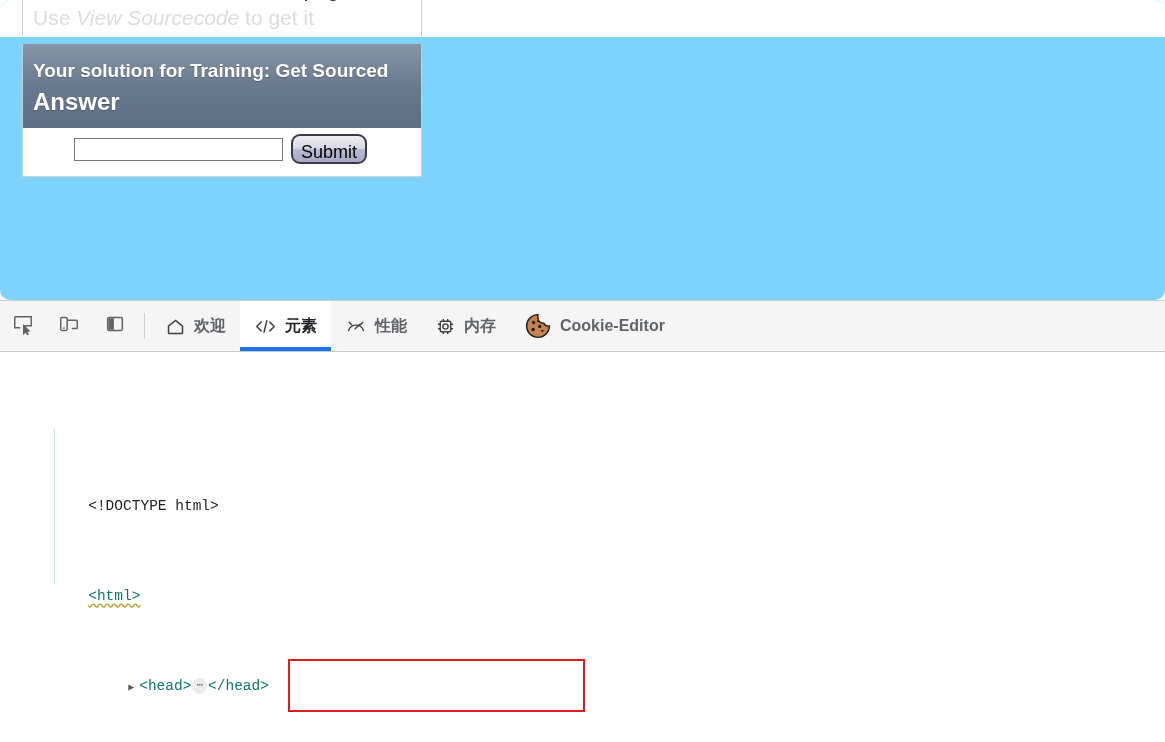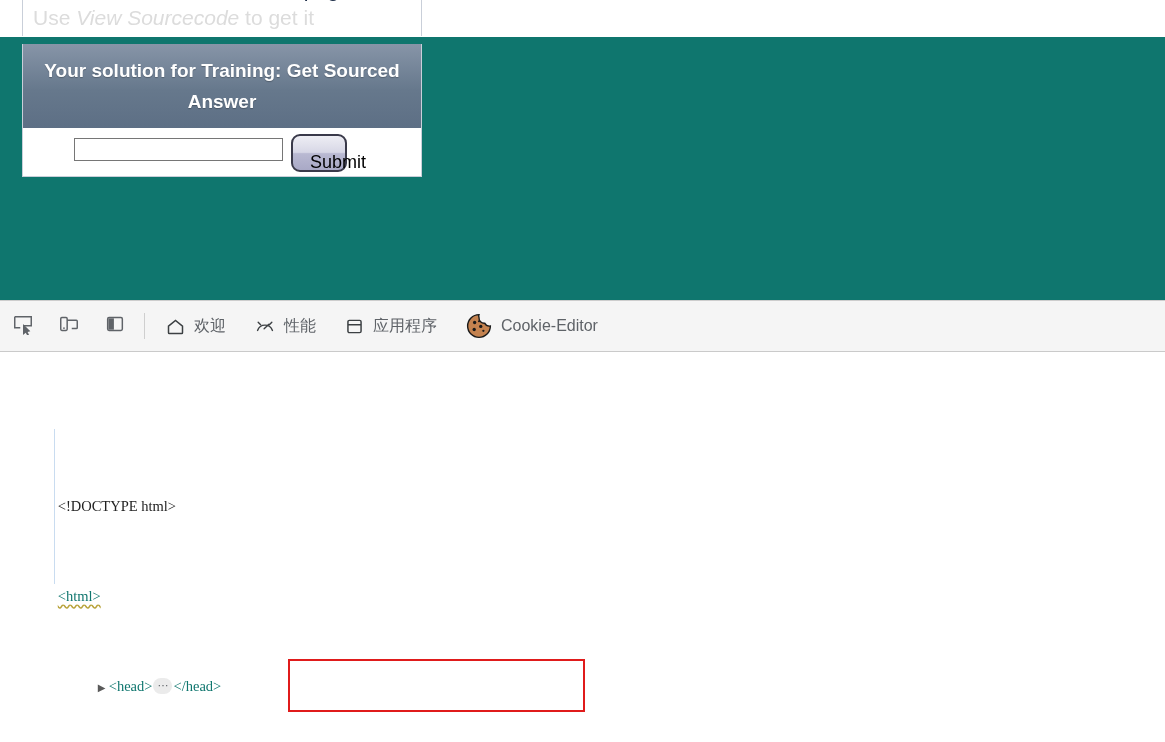--- a/index.html
+++ b/index.html
@@ -11,22 +11,23 @@
     background: #ffffff;
     font-family: "Liberation Sans", sans-serif;
   }
 
   
   .page-region {
     position: absolute;
     left: 0; top: 0;
     width: 1165px;
     height: 300px;
-    background: #0f766e;
+    background: #7dd3fc;
     overflow: hidden;
+    border-radius: 10px;
   }
   .page-white-strip {
     position: absolute;
     left: 0; top: 0;
     width: 1165px;
     height: 37px;
     background: #ffffff;
   }
   .intro-box {
     position: absolute;
@@ -55,32 +56,31 @@
     position: absolute;
     left: 22px; top: 44px;
     width: 400px;
     background: #ffffff;
     border: 1px solid #c9cfd9;
     border-top: none;
   }
   .sol-header {
     background: linear-gradient(to bottom, #8795a8 0%, #66788c 55%, #5d6f85 100%);
     padding: 12px 10px 10px 10px;
-    text-align: center;
   }
   .sol-title {
     color: #ffffff;
     font-size: 19px;
     font-weight: bold;
     line-height: 30px;
     text-shadow: 0 1px 1px rgba(0,0,0,0.25);
   }
   .sol-subtitle {
     color: #ffffff;
-    font-size: 19px;
+    font-size: 24px;
     font-weight: bold;
     line-height: 32px;
     text-shadow: 0 1px 1px rgba(0,0,0,0.25);
   }
   .sol-body {
     background: #ffffff;
     height: 48px;
     position: relative;
   }
   .answer-input {
@@ -90,49 +90,50 @@
     border: 1px solid #767676;
     background: #ffffff;
     font-family: "Liberation Sans", sans-serif;
     font-size: 13px;
     padding: 0 3px;
     outline: none;
   }
   .submit-btn {
     position: absolute;
     left: 268px; top: 6px;
-    width: 56px; height: 30px;
+    width: 76px; height: 30px;
     border: 2px solid #3a3a4a;
     border-radius: 9px;
     background: linear-gradient(to bottom, #eeeef4 0%, #d7d7e6 48%, #b9b9d2 52%, #a9a9c6 100%);
     color: #000000;
     font-family: "Liberation Sans", sans-serif;
     font-size: 18px;
     line-height: 1;
     cursor: pointer;
-    padding: 17px;
+    padding: 7px;
   }
 
   
   .devtools {
     position: absolute;
     left: 0; top: 300px;
     width: 1165px;
     height: 442px;
     background: #ffffff;
     border-top: 1px solid #cdcdcd;
   }
   .dt-toolbar {
     position: relative;
     height: 51px;
     background: #f5f5f5;
     border-bottom: 1px solid #cacaca;
     display: flex;
     align-items: stretch;
     overflow: hidden;
+    font-weight: bold;
   }
   .dt-iconbtn {
     width: 46px;
     display: flex;
     align-items: center;
     justify-content: center;
     cursor: pointer;
   }
   .dt-sep {
     width: 1px;
@@ -161,21 +162,21 @@
     position: absolute;
     left: 0; right: 0; bottom: 0;
     height: 4px;
     background: #1a73e8;
   }
   .dt-tab svg { display: block; }
 
   
   .dom-tree {
     position: relative;
-    font-family: Liberation Serif, serif;
+    font-family: Liberation Mono, monospace;
     font-size: 14.5px;
     line-height: 22.5px;
     color: #222222;
     padding-top: 8px;
     height: 390px;
     overflow: hidden;
     white-space: pre;
   }
   .dom-row {
     position: relative;
@@ -279,45 +280,56 @@
 
     <div class="dt-tab">
       <span>
         <svg width="21" height="21" viewBox="0 0 24 24" fill="none" stroke="#3c4043" stroke-width="1.7">
           <path d="M4 11.5 12 5l8 6.5V19a.9.9 0 0 1-.9.9H4.9A.9.9 0 0 1 4 19z"></path>
         </svg>
       </span>
       <span class="tlabel">欢迎</span>
     </div>
 
+    <div class="dt-tab active">
+      <span>
+        <svg width="23" height="21" viewBox="0 0 26 24" fill="none" stroke="#3c4043" stroke-width="1.7" stroke-linecap="round" stroke-linejoin="round">
+          <path d="M8 7 3 12l5 5"></path>
+          <path d="M18 7l5 5-5 5"></path>
+          <path d="M14.5 5.5l-3.2 13"></path>
+        </svg>
+      </span>
+      <span class="tlabel">元素</span>
+    </div>
 
 
 
 
     <div class="dt-tab">
       <span>
         <svg width="22" height="21" viewBox="0 0 24 24" fill="none" stroke="#3c4043" stroke-width="1.6" stroke-linecap="round">
           <path d="M3.5 16.5a9 9 0 0 1 17 0"></path>
           <path d="M16.5 9.5 11 14.5"></path>
           <path d="M4.2 7.2 7 10M19.8 7.2 17 10"></path>
         </svg>
       </span>
       <span class="tlabel">性能</span>
     </div>
 
-
     <div class="dt-tab">
       <span>
-        <svg width="21" height="21" viewBox="0 0 24 24" fill="none" stroke="#3c4043" stroke-width="1.7">
-          <rect x="4.5" y="5" width="15" height="14" rx="1.6"></rect>
-          <path d="M4.5 10h15"></path>
-        </svg>
-      </span>
-      <span class="tlabel">应用程序</span>
-    </div>
+        <svg width="21" height="21" viewBox="0 0 24 24" fill="none" stroke="#3c4043" stroke-width="1.6">
+          <rect x="6" y="6" width="12" height="12" rx="1.4"></rect>
+          <circle cx="12" cy="12" r="3"></circle>
+          <path d="M9.5 6V3.4M14.5 6V3.4M9.5 18v2.6M14.5 18v2.6M6 9.5H3.4M6 14.5H3.4M18 9.5h2.6M18 14.5h2.6"></path>
+        </svg>
+      </span>
+      <span class="tlabel">内存</span>
+    </div>
+
 
     <div class="dt-tab">
       <span>
         <svg width="28" height="28" viewBox="0 0 32 32">
           <path d="M16 3a13 13 0 1 0 13 13 6.2 6.2 0 0 1-6.5-3.2A6 6 0 0 1 16 6.4 5 5 0 0 1 16 3z" fill="#c4824f" stroke="#1a1a1a" stroke-width="1.6"></path>
           <circle cx="11" cy="12" r="1.9" fill="#1a1a1a"></circle>
           <circle cx="18" cy="16.5" r="1.9" fill="#1a1a1a"></circle>
           <circle cx="10.5" cy="20" r="1.9" fill="#1a1a1a"></circle>
           <circle cx="16" cy="10.5" r="1.2" fill="#1a1a1a"></circle>
           <circle cx="21" cy="21.5" r="1.3" fill="#1a1a1a"></circle>

